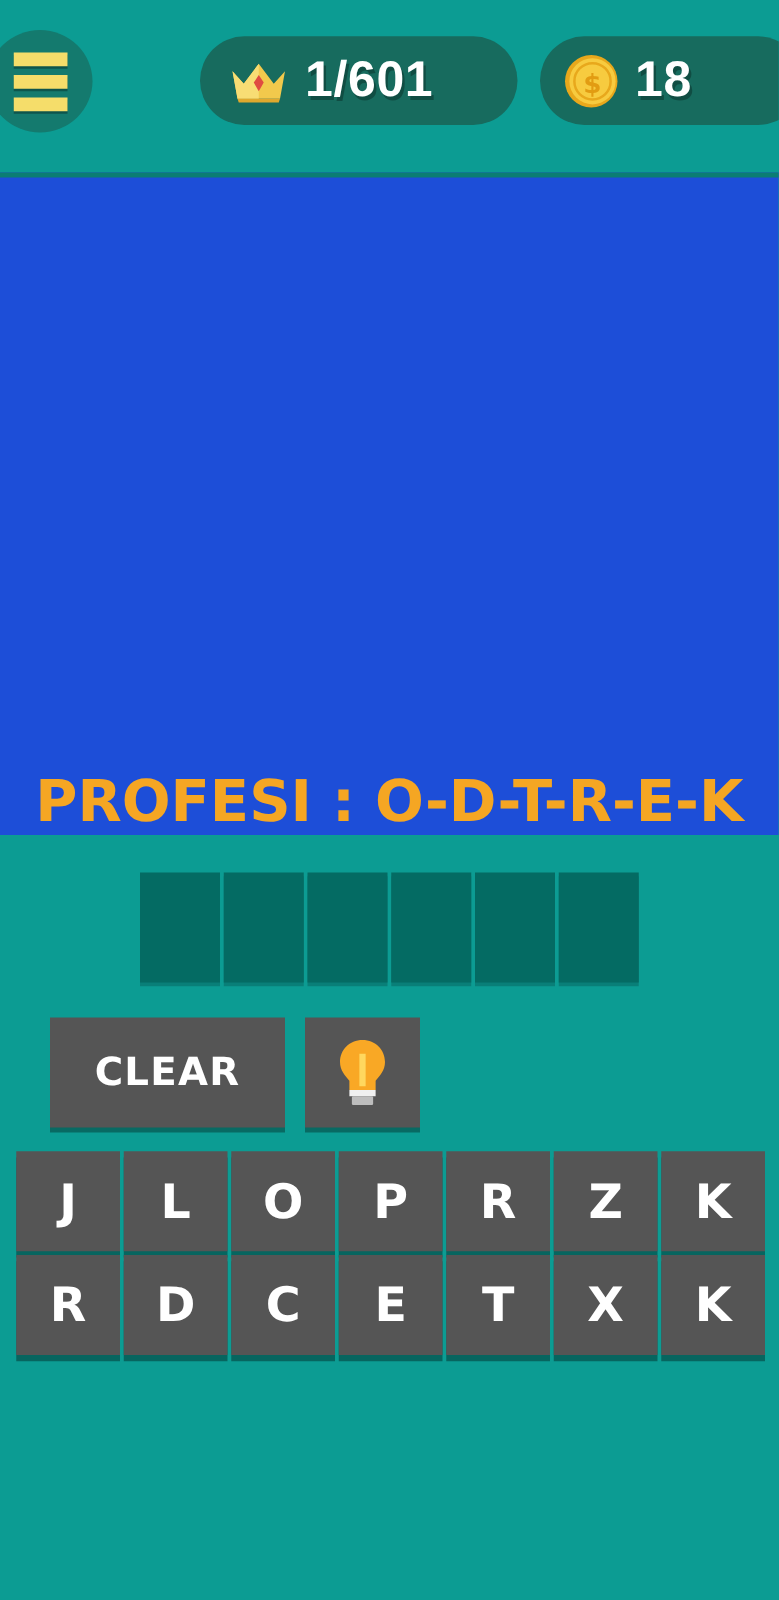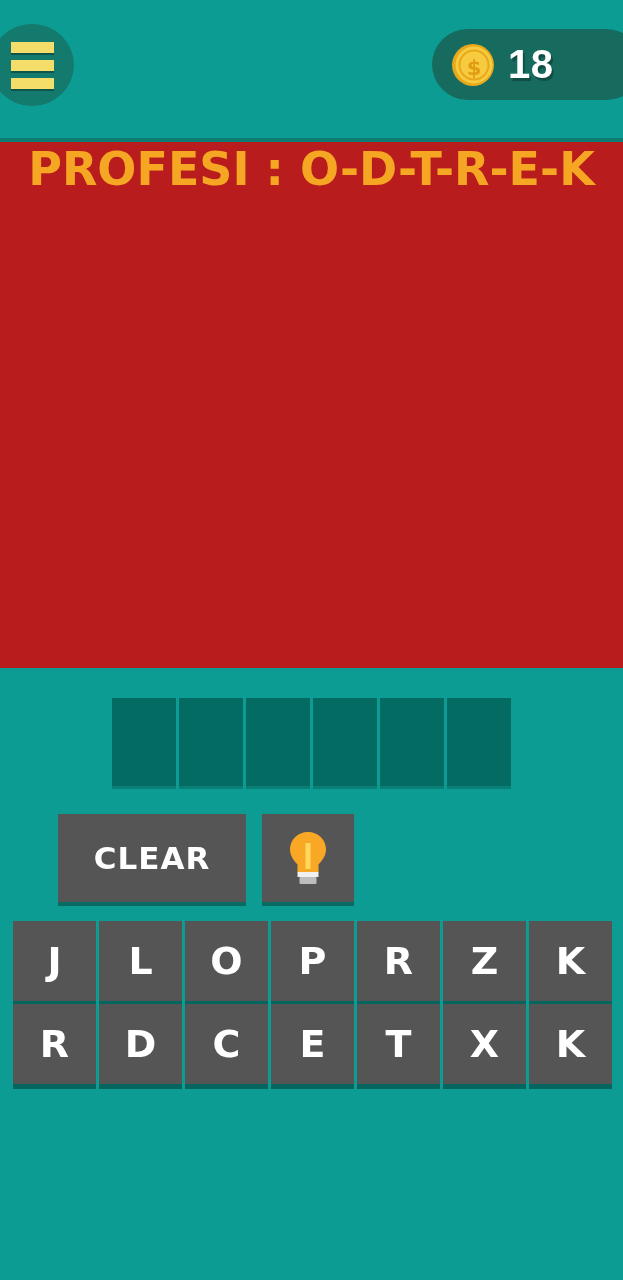--- a/index.html
+++ b/index.html
@@ -81,25 +81,25 @@
   .crown-icon { width: 46px; height: 36px; display:block; }
   .coin-icon  { width: 46px; height: 46px; display:block; }
 
   
   .puzzle-panel {
     position: absolute;
     top: 138px;
     left: 0;
     width: 623px;
     height: 530px;
-    background: #b91c1c;
+    background: #1d4ed8;
     border-top: 4px solid #0b7d73;
     box-sizing: border-box;
     display: flex;
-    align-items: flex-start;
+    align-items: flex-end;
     justify-content: center;
   }
   .puzzle-text {
     color: #f5a623;
     font-size: 46px;
     font-weight: bold;
     letter-spacing: 0px;
     white-space: nowrap;
     font-family: "DejaVu Sans", sans-serif;
   }
@@ -119,21 +119,21 @@
     height: 88px;
     background: #046b63;
     box-shadow: 0 3px 0 rgba(0,0,0,0.18);
     cursor: pointer;
   }
 
   
   .action-row {
     position: absolute;
     top: 814px;
-    left: 58px;
+    left: 40px;
     width: 541px;
     height: 88px;
     display: flex;
     gap: 16px;
   }
   .action-btn {
     background: #555555;
     box-shadow: 0 4px 0 rgba(0,0,0,0.32);
     display: flex;
     align-items: center;
@@ -181,20 +181,31 @@
 <body>
 
 <div class="header">
 
   <div class="menu-button">
     <span class="menu-bar"></span>
     <span class="menu-bar"></span>
     <span class="menu-bar"></span>
   </div>
 
+  <div class="pill pill-level">
+    <span>
+      <svg class="crown-icon" viewBox="0 0 46 36">
+        <path d="M2 10 L11 20 L23 4 L35 20 L44 10 L40 32 L6 32 Z" fill="#f2c94c"></path>
+        <path d="M2 10 L11 20 L23 4 L23 32 L6 32 Z" fill="#f8dd74"></path>
+        <path d="M6 32 L40 32 L39 35 L7 35 Z" fill="#e0a92e"></path>
+        <path d="M23 13 L27 19 L23 26 L19 19 Z" fill="#e04b41"></path>
+      </svg>
+    </span>
+    <span class="pill-text">1/601</span>
+  </div>
 
   <div class="pill pill-coins">
     <span>
       <svg class="coin-icon" viewBox="0 0 46 46">
         <circle cx="23" cy="23" r="21" fill="#e8a81c"></circle>
         <circle cx="24" cy="23" r="18.5" fill="#f7cb3f"></circle>
         <circle cx="24" cy="23" r="14.5" fill="none" stroke="#e8a81c" stroke-width="2"></circle>
         <text x="24" y="32.5" font-family="DejaVu Sans, sans-serif" font-size="21" font-weight="bold" fill="#e29c12" text-anchor="middle">$</text>
       </svg>
     </span>

